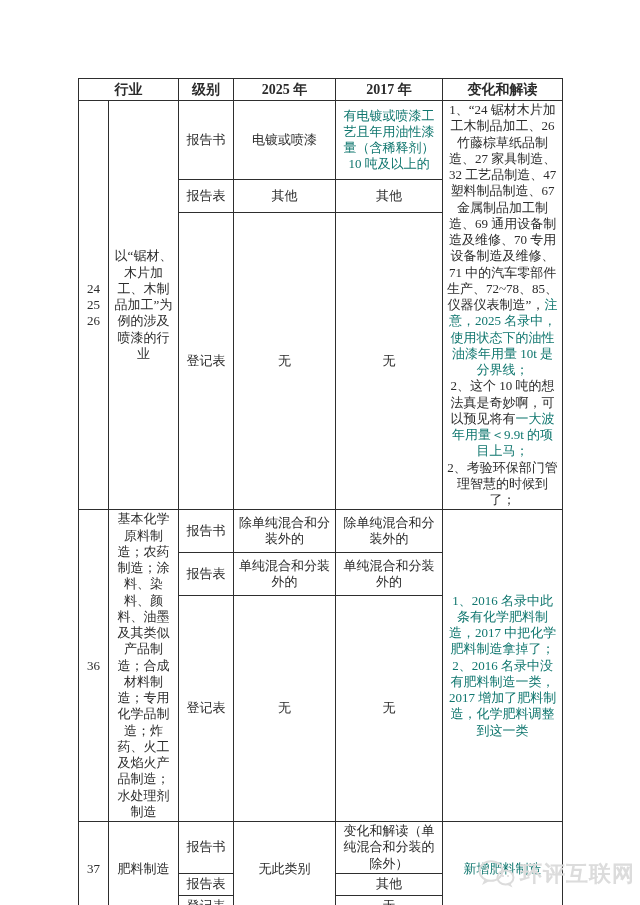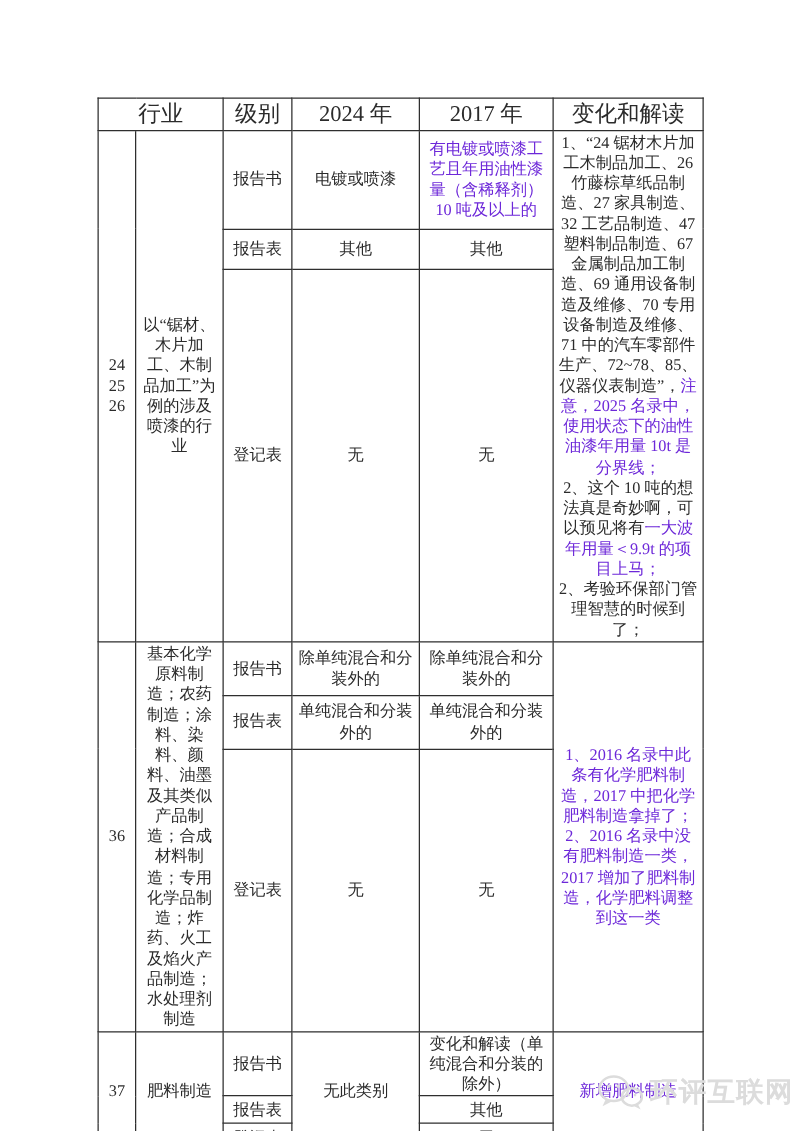--- a/index.html
+++ b/index.html
@@ -11,27 +11,27 @@
   table.cmp{
     position:absolute;left:78px;top:78px;width:484px;
     border-collapse:collapse;table-layout:fixed;
   }
   table.cmp th, table.cmp td{
     border:1px solid #2e2e2e;
     font-size:13px;line-height:1.25;
     text-align:center;vertical-align:middle;
     padding:1px 3px;overflow:hidden;
   }
-  table.cmp th{font-weight:normal;font-size:18px;}
+  table.cmp th{font-weight:bold;font-size:14px;}
   tr.hdr{height:22px;}
   tr.b1r1{height:68px;} tr.b1r2{height:28px;} tr.b1r3{height:256px;}
   tr.b2r1{height:35px;} tr.b2r2{height:33px;} tr.b2r3{height:187px;}
   tr.b3r1{height:31px;} tr.b3r2{height:22px;} tr.b3r3{height:22px;}
   .pre{white-space:pre-line;margin-left:40px;}
-  .red{color:#6d28d9;}
+  .red{color:#0f766e;}
   td.interp{
     text-align:justify;text-justify:inter-ideograph;
     font-size:12.5px;line-height:16.6px;padding:2px 3px;
   }
   td.vtop{vertical-align:top;}
   td.industry2{font-size:12.5px;line-height:17px;padding:0 2px;}
   td.small{font-size:12.5px;line-height:16px;}
   .footer{
     position:absolute;top:859px;right:5px;
     display:flex;align-items:center;gap:5px;
@@ -50,21 +50,21 @@
       <col style="width:55px">
     <col style="width:102px">
       <col style="width:107px">
       <col style="width:120px">
   </colgroup>
 
   <tbody>
       <tr class="hdr">
     <th colspan="2">行业</th>
     <th>级别</th>
-    <th>2024 年</th>
+    <th>2025 年</th>
     <th>2017 年</th>
     <th>变化和解读</th>
   </tr>
 
   <tr class="b1r1">
     <td rowspan="3" class="pre">24
 25
 26</td>
     <td rowspan="3">以“锯材、木片加工、木制品加工”为例的涉及喷漆的行业</td>
     <td>报告书</td>

